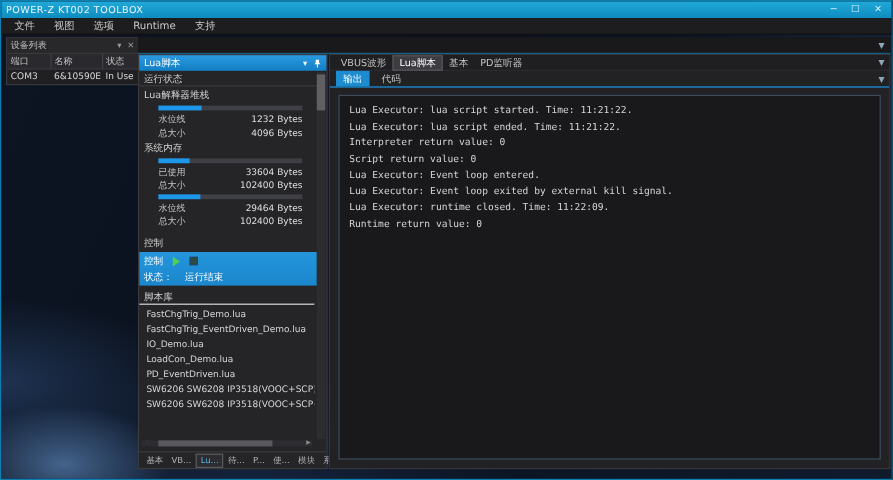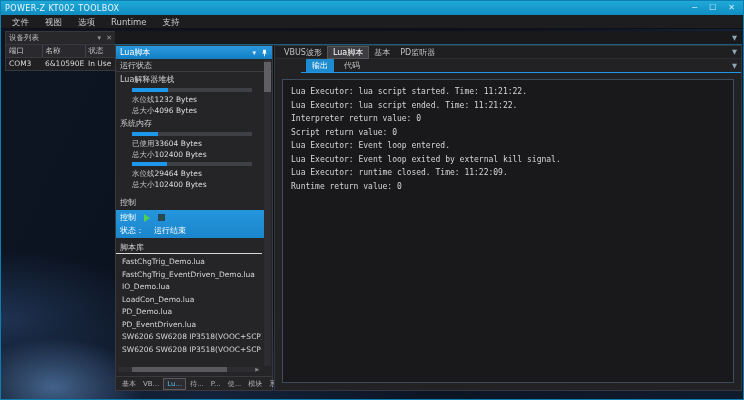--- a/index.html
+++ b/index.html
@@ -45,21 +45,21 @@
   
   .lua-panel{position:absolute;left:114px;top:44px;width:158px;bottom:8px;background:#252527;border:1px solid #3a3a3e;}
   .lp-header{height:13px;background:linear-gradient(#2a9ae0,#137fc4);display:flex;align-items:center;padding:0 4px;}
   .lp-title{flex:1;font-size:8px;color:#fff;}
   .lp-hicon{font-size:7px;color:#eaf6fd;margin-left:5px;display:flex;align-items:center;}
   .lp-body{position:absolute;left:0;top:13px;right:0;bottom:14px;overflow:hidden;}
   .sec-row{height:13px;line-height:13px;font-size:8px;color:#cfcfcf;padding-left:4px;border-bottom:1px solid #3a3a3e;}
   .sec-label{height:13px;line-height:13px;font-size:8px;color:#cfcfcf;padding-left:4px;margin-top:1px;}
   .pbar{height:4px;margin:2px 20px 2px 16px;background:#3f3f46;}
   .pbar-fill{height:100%;background:#1c97ea;}
-  .stat-row{display:flex;justify-content:flex-start;height:11px;line-height:11px;padding:0 20px 0 16px;
+  .stat-row{display:flex;justify-content:space-between;height:11px;line-height:11px;padding:0 20px 0 16px;
     font-size:7.5px;color:#c6c6c6;}
   .stat-val{color:#dedede;}
   .ctrl-box{background:linear-gradient(#2496dc,#1b86cc);margin:1px 8px 0 0;padding:1px 0;}
   .ctrl-row{display:flex;align-items:center;height:13px;padding-left:4px;font-size:8px;color:#fff;gap:8px;}
   .play-icon{width:0;height:0;border-left:6px solid #4fd14f;border-top:4px solid transparent;border-bottom:4px solid transparent;display:inline-block;}
   .stop-icon{width:7px;height:7px;background:#2e4b42;border:1px solid #246;display:inline-block;}
   .status-row{display:flex;align-items:center;height:13px;padding-left:4px;font-size:8px;color:#fff;gap:10px;}
   .scripts-header{height:13px;line-height:13px;font-size:8px;color:#cfcfcf;padding-left:4px;margin-top:3px;
     border-bottom:1px solid #d8d8d8;margin-right:10px;}
   .script-list{margin-top:2px;}
@@ -73,21 +73,21 @@
   .lp-tabs{position:absolute;left:0;right:0;bottom:0;height:14px;background:#252527;border-top:1px solid #3a3a3e;
     display:flex;align-items:center;padding-left:3px;gap:1px;}
   .lp-tab{font-size:7px;color:#b4b4b4;padding:1px 3px;white-space:nowrap;}
   .lp-tab.active{background:#2d2d31;border:1px solid #5a5a5e;color:#58b7ea;}
   
   .right-panel{position:absolute;left:273px;top:44px;right:1px;bottom:8px;background:#222225;border:1px solid #35353a;}
   .rp-tabs{height:13px;display:flex;align-items:center;gap:0;padding-left:4px;background:#1f1f22;border-bottom:1px solid #2c2c31;}
   .rp-tab{font-size:8px;color:#c2c2c2;padding:0 5px;line-height:11px;}
   .rp-tab.active{background:#3c3c41;border:1px solid #55555a;color:#fff;}
   .rp-menu{position:absolute;right:4px;font-size:6.5px;color:#8fa6b5;}
-  .rp-subtabs{position:relative;height:14px;display:flex;align-items:center;gap:4px;padding-left:5px;border-bottom:1px solid #1c97ea;margin-left:26px;}
+  .rp-subtabs{position:relative;height:14px;display:flex;align-items:center;gap:4px;padding-left:5px;border-bottom:1px solid #1c97ea;}
   .subtab{font-size:8px;color:#c2c2c2;padding:1px 6px;line-height:11px;}
   .subtab.active{background:#1c8bd0;color:#fff;}
   .console{position:absolute;left:7px;right:7px;top:33px;bottom:7px;background:#19191c;border:1px solid #3d4d5e;
     padding:5px 8px;overflow:hidden;}
   .console-line{font-family:"DejaVu Sans Mono","Liberation Mono",monospace;font-size:8px;line-height:13.5px;
     color:#d6d6d6;white-space:pre;}
 </style>
 </head>
 <body>
 
@@ -202,21 +202,20 @@
           <span>运行结束</span>
         </div>
       </div>
 
       <div class="scripts-header">脚本库</div>
       <div class="script-list">
           <div class="script-item">FastChgTrig_Demo.lua</div>
           <div class="script-item">FastChgTrig_EventDriven_Demo.lua</div>
           <div class="script-item">IO_Demo.lua</div>
           <div class="script-item">LoadCon_Demo.lua</div>
-          <div class="script-item">PD_Demo.lua</div>
           <div class="script-item">PD_EventDriven.lua</div>
           <div class="script-item">SW6206 SW6208 IP3518(VOOC+SCP).lua</div>
           <div class="script-item">SW6206 SW6208 IP3518(VOOC+SCP+QC).lua</div>
       </div>
 
       <span class="hscroll-arrow" style="left:3px">◀</span>
       <div class="hscroll">
         <div class="hscroll-thumb"></div>
       </div>
       <span class="hscroll-arrow" style="right:13px">▶</span>

